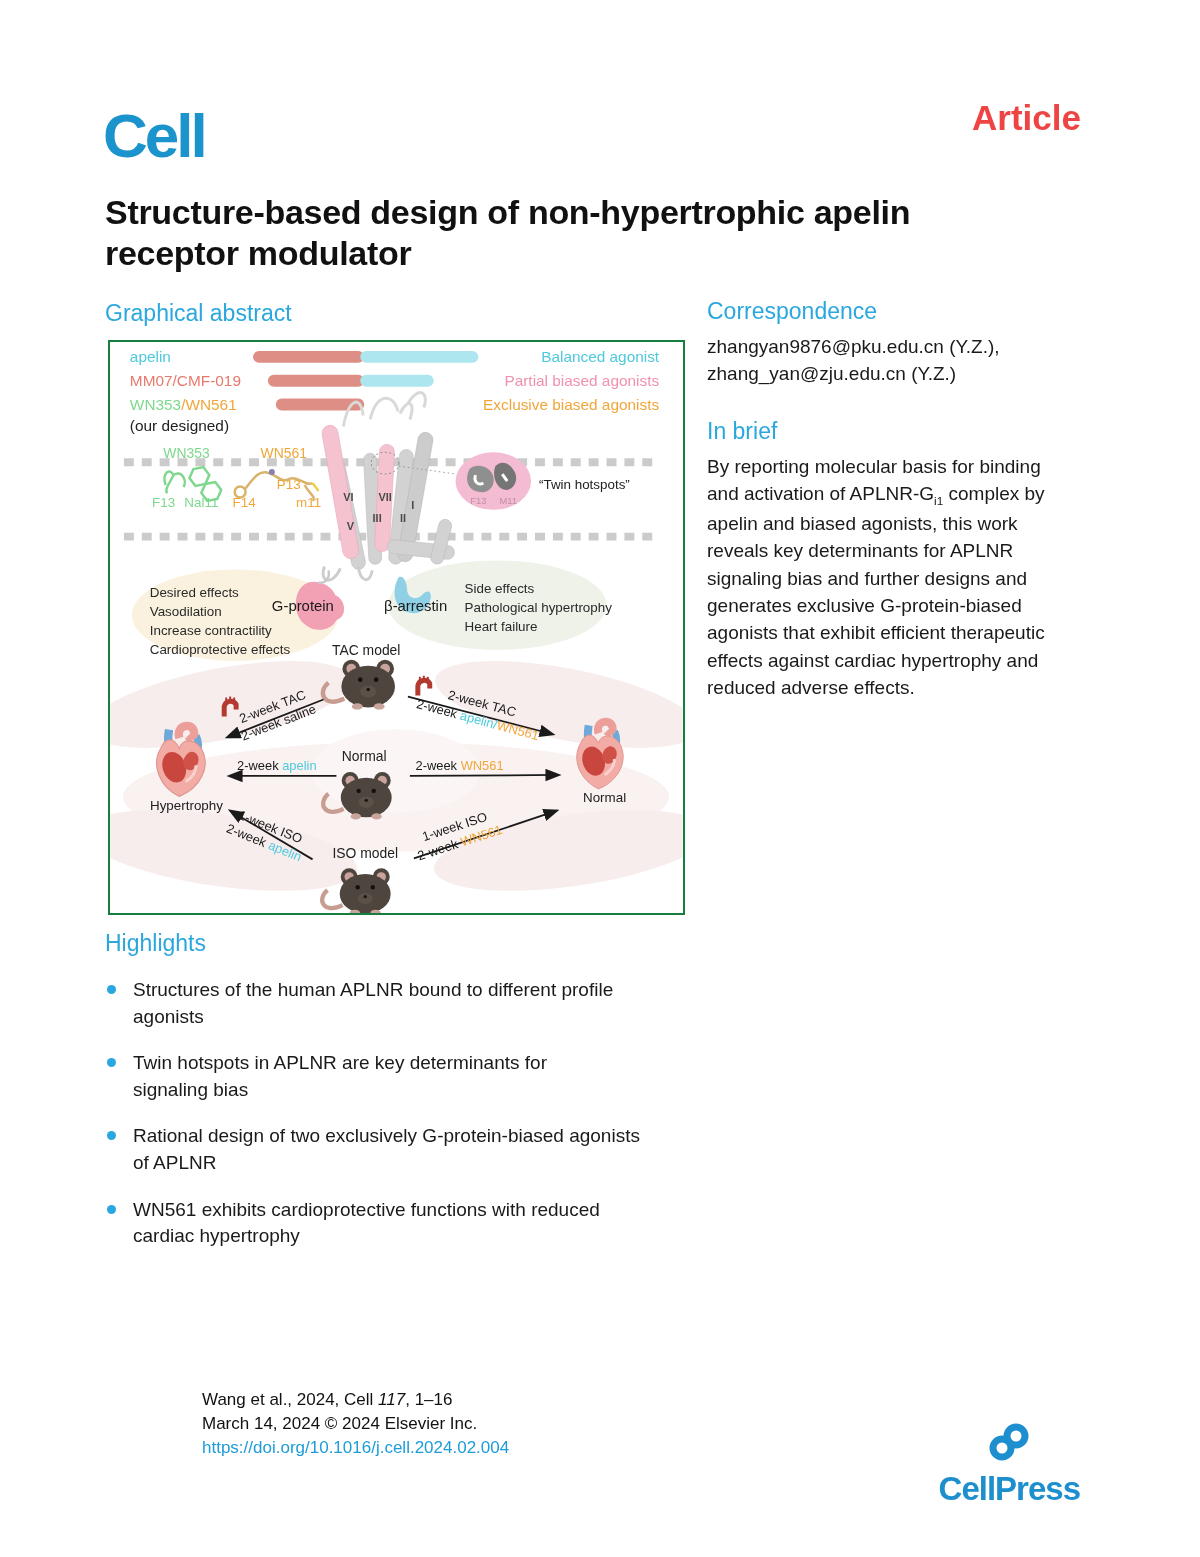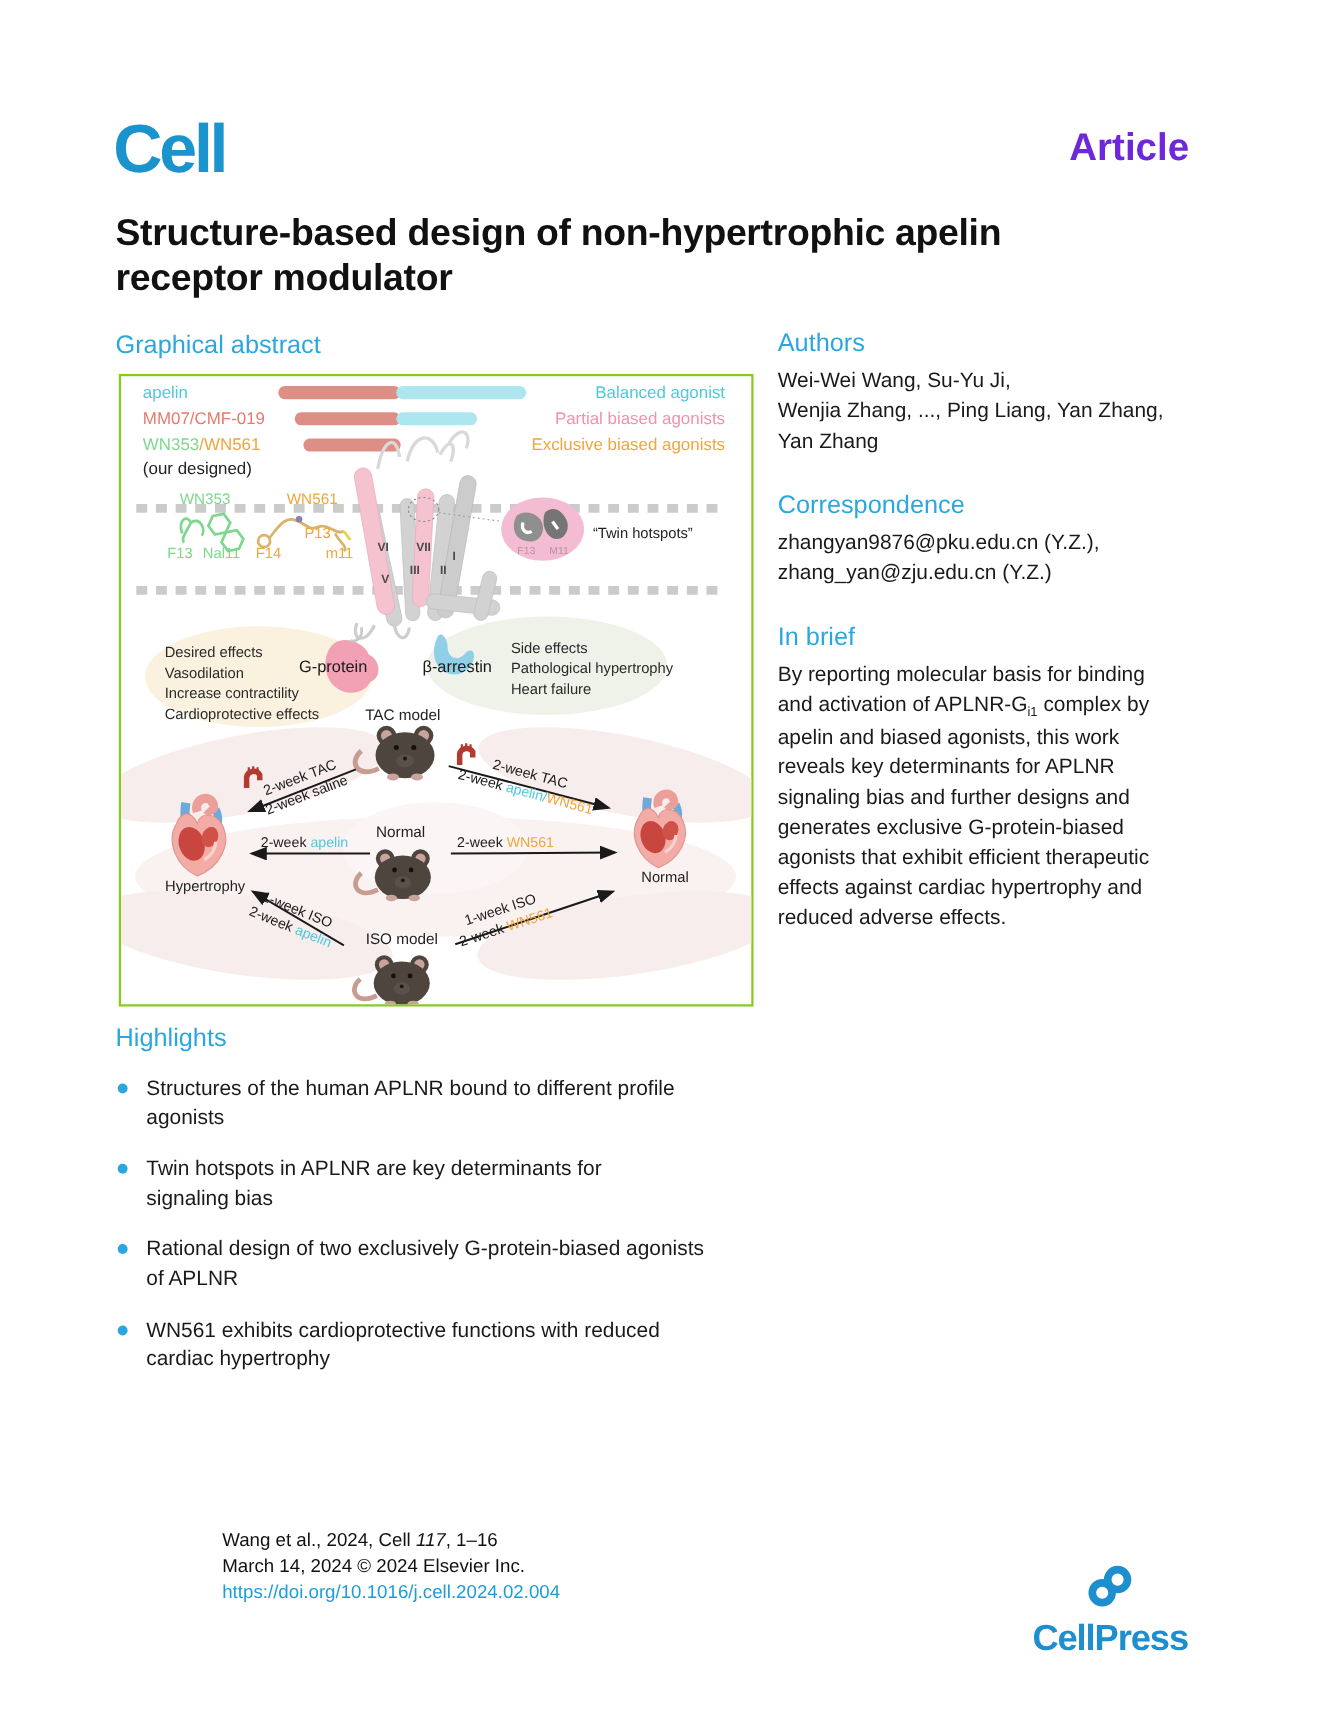--- a/index.html
+++ b/index.html
@@ -3,28 +3,28 @@
 <meta charset="utf-8">
 <style>
   * { margin:0; padding:0; box-sizing:border-box; }
   body { font-family:"Liberation Sans", sans-serif; background:#ffffff; }
   .page { position:relative; width:1200px; height:1557px; background:#fff; overflow:hidden; }
   .pre { white-space:pre-line; }
 
   .cell-logo { position:absolute; left:103px; top:100px; font-size:62px; font-weight:700;
                color:#1b93cc; letter-spacing:-3px; }
   .article-label { position:absolute; right:119px; top:98px; font-size:35px; font-weight:700;
-                   color:#6d28d9;margin-top:16px; }
+                   color:#ef4444; }
   .title { position:absolute; left:105px; top:192px; width:1000px; font-size:34px; font-weight:700;
            color:#111; line-height:1.2; letter-spacing:-0.3px; }
 
   .blue-head { font-size:23px; color:#2aa7de; font-weight:400; }
   .ga-head { position:absolute; left:105px; top:300px; }
   .ga-box { position:absolute; left:108px; top:340px; width:577px; height:575px;
-            border:2px solid #84cc16; background:#fff; }
+            border:2px solid #15803d; background:#fff; }
   .ga-box svg { display:block; width:100%; height:100%; }
   svg text { font-family:"Liberation Sans", sans-serif; }
 
   .right-col { position:absolute; left:707px; top:298px; width:392px; }
   .right-col h2 { margin-bottom:8px; }
   .body-text { font-size:19px; color:#1a1a1a; line-height:1.44; }
   .sect { margin-bottom:30px; }
   sub.inline-sub { font-size:0.62em; }
 
   .highlights { position:absolute; left:105px; top:930px; width:580px; }
@@ -234,26 +234,20 @@
       </g>
       <g transform="translate(350,497) rotate(-18)" font-size="13" fill="#1a1a1a" text-anchor="middle">
         <text y="-5">1-week ISO</text>
         <text y="12"><tspan>2-week&nbsp;</tspan><tspan fill="#f0a63a">WN561</tspan></text>
       </g>
     </svg>
   </div>
 
   <div class="right-col">
     <div class="sect">
-      <h2 class="blue-head">Authors</h2>
-      <p class="body-text pre">Wei-Wei Wang, Su-Yu Ji,
-Wenjia Zhang, ..., Ping Liang, Yan Zhang,
-Yan Zhang</p>
-    </div>
-    <div class="sect">
       <h2 class="blue-head">Correspondence</h2>
       <p class="body-text pre">zhangyan9876@pku.edu.cn (Y.Z.),
 zhang_yan@zju.edu.cn (Y.Z.)</p>
     </div>
     <div class="sect">
       <h2 class="blue-head">In brief</h2>
       <p class="body-text pre"><span>By reporting molecular basis for binding
 and activation of APLNR-G</span><sub class="inline-sub">i1</sub><span> complex by
 apelin and biased agonists, this work
 reveals key determinants for APLNR

